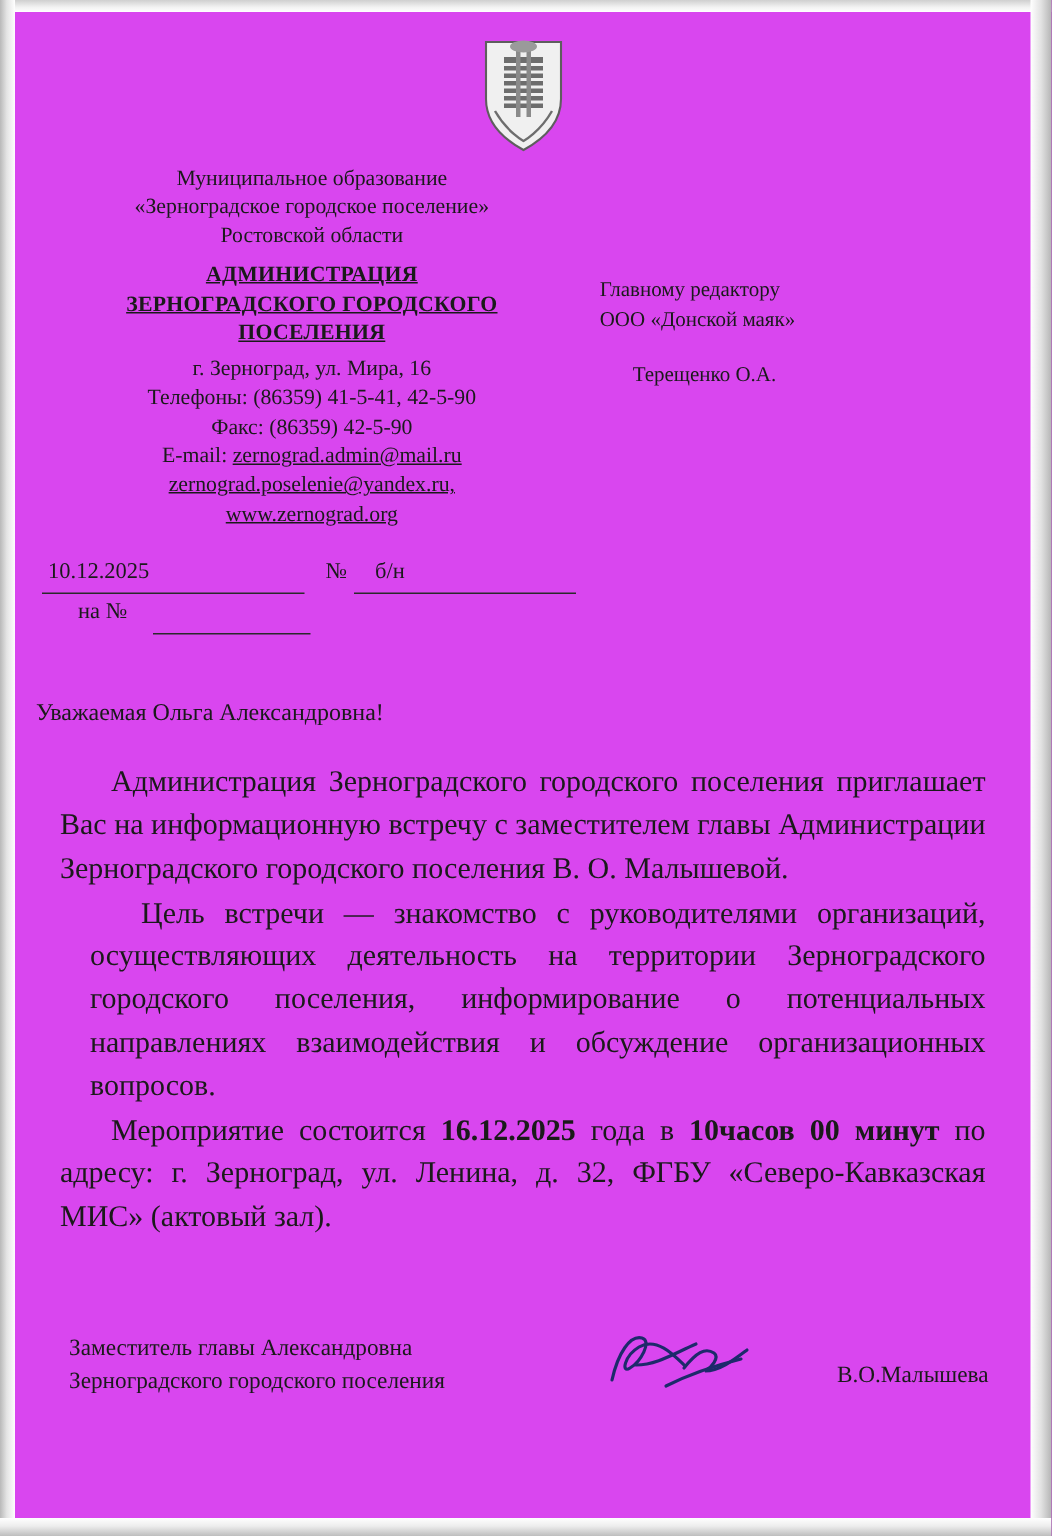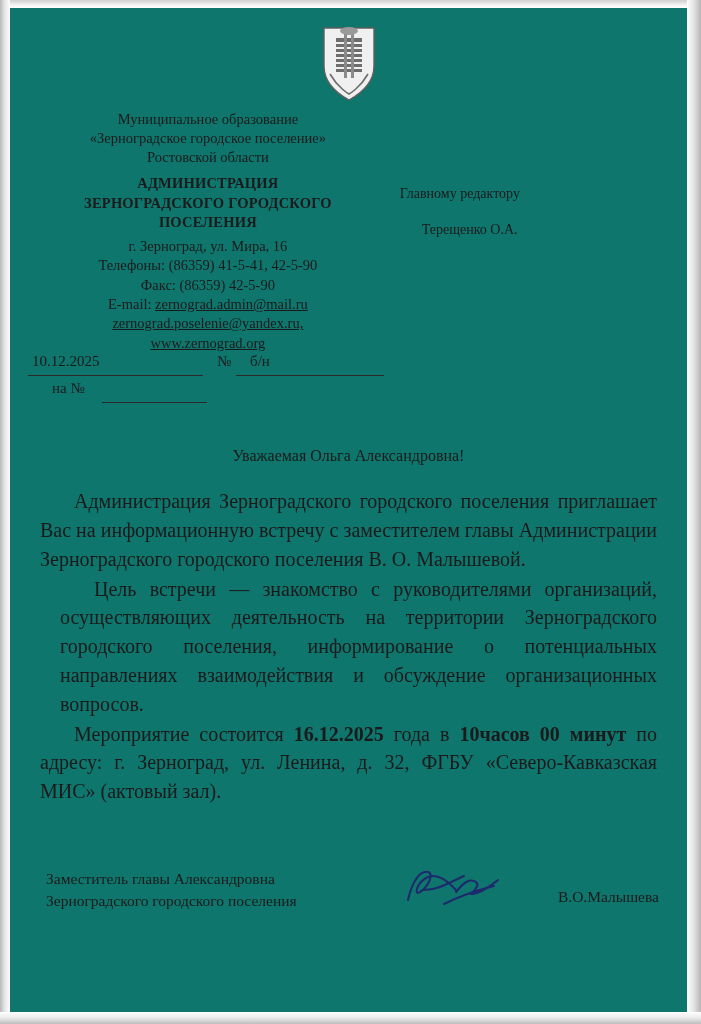--- a/index.html
+++ b/index.html
@@ -4,21 +4,21 @@
 <style>
   html, body {
     margin: 0;
     padding: 0;
     background: #8d8d8d;
   }
   .page {
     position: relative;
     width: 701px;
     height: 1024px;
-    background: #0f766e;
+    background: #d946ef;
     overflow: hidden;
     font-family: "Liberation Serif", serif;
     color: #1a1a1a;
   }
   
   .paper-edge-left {
     position: absolute;
     top: 0; left: 0;
     width: 10px; height: 100%;
     background: linear-gradient(to right, #b9b9b9 0%, #e4e4e4 45%, #ffffff 100%);
@@ -69,20 +69,21 @@
     width: 56%;
     text-align: center;
     font-size: 14.5px;
     line-height: 1.32;
     padding-left: 10px;
   }
   .header-left .org-line { white-space: nowrap; }
   .header-left .bold {
     font-weight: bold;
     letter-spacing: 0.2px;
+    text-decoration: underline;
   }
   .header-left .admin-title {
     margin-top: 7px;
   }
   .header-left .contacts {
     margin-top: 5px;
     line-height: 1.34;
     text-align: center;
   }
   .underline-link {
@@ -95,20 +96,21 @@
     padding-top: 74px;
     padding-left: 18px;
   }
   .header-right .addressee-name {
     margin-top: 16px;
     padding-left: 22px;
   }
 
   
   .refline {
+    margin-top: 20px;
     position: relative;
     height: 52px;
     font-size: 15px;
   }
   .refline .date {
     position: absolute;
     left: 8px;
     top: 0;
   }
   .refline .rule-1 {
@@ -143,21 +145,20 @@
   .refline .rule-3 {
     position: absolute;
     left: 78px;
     top: 49px;
     width: 105px;
     border-bottom: 1.2px solid #2a2a2a;
   }
 
   
   .salutation {
-    text-align: center;
     font-size: 16px;
     margin-top: 42px;
   }
   .body-text {
     font-size: 20px;
     line-height: 1.44;
     text-align: justify;
     margin-top: 22px;
     padding: 0 16px 0 16px;
   }
@@ -249,20 +250,21 @@
             <span>E-mail:</span>
             <span class="underline-link">zernograd.admin@mail.ru</span>
           </div>
           <div class="underline-link">zernograd.poselenie@yandex.ru,</div>
           <div class="underline-link">www.zernograd.org</div>
         </div>
       </div>
 
       <div class="header-right">
         <div>Главному редактору</div>
+        <div>ООО «Донской маяк»</div>
         <div class="addressee-name">Терещенко О.А.</div>
       </div>
     </div>
 
     <div class="refline">
       <span class="date">10.12.2025</span>
       <span class="rule-1"></span>
       <span class="num-label">№</span>
       <span class="num-value">б/н</span>
       <span class="rule-2"></span>

